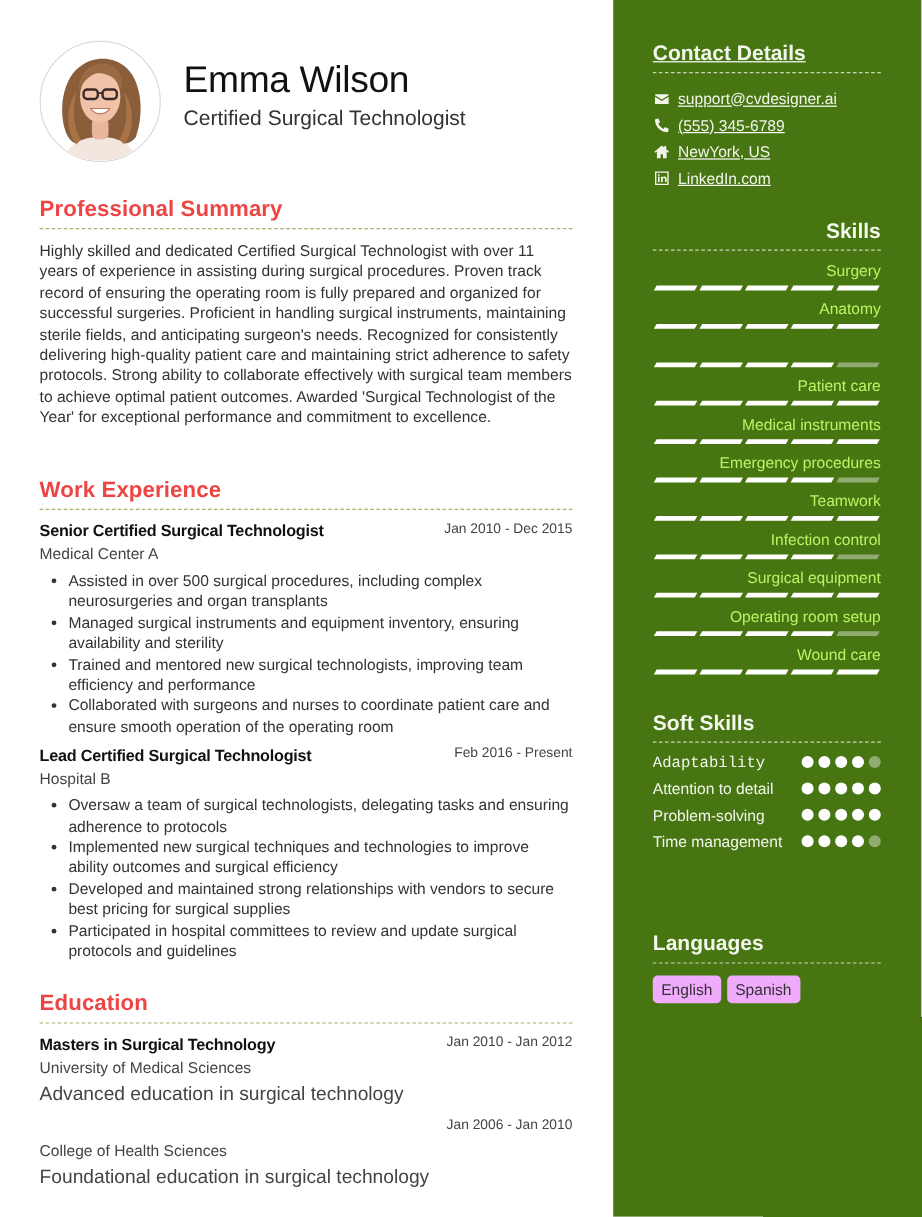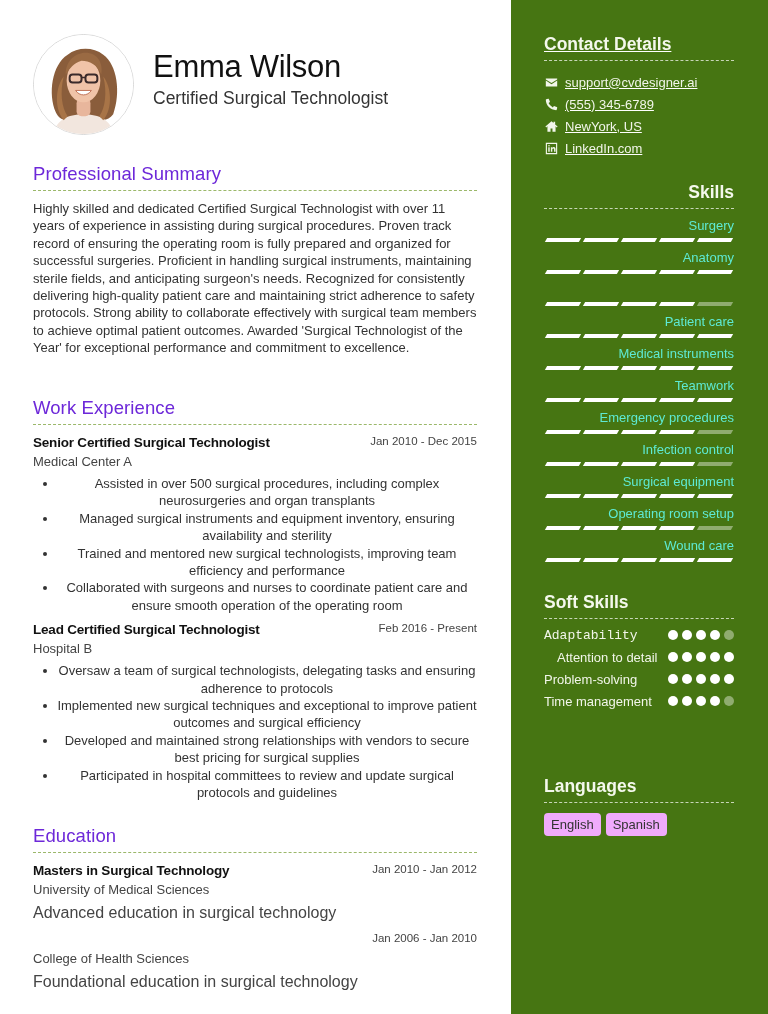--- a/index.html
+++ b/index.html
@@ -13,49 +13,49 @@
 
   .header { position: absolute; left: 33px; top: 34px; width: 460px; height: 100px; }
   .avatar { position: absolute; left: 0; top: 0; width: 101px; height: 101px; border-radius: 50%;
             border: 1px solid #d8d8d8; background: #fff; overflow: hidden; }
   .avatar svg { display: block; width: 100%; height: 100%; }
   .name { position: absolute; left: 120px; top: 15px; font-size: 31px; font-weight: 500; color: #111;
           letter-spacing: -0.3px; white-space: nowrap; }
   .title { position: absolute; left: 120px; top: 54px; font-size: 17.5px; color: #333; white-space: nowrap; }
 
   .section { position: absolute; left: 33px; width: 444px; }
-  .section-title { font-size: 18.5px; font-weight: 400; color: #6d28d9; letter-spacing: 0.1px; line-height: 24px; }
+  .section-title { font-size: 18.5px; font-weight: 700; color: #ef4444; letter-spacing: 0.1px; line-height: 24px; }
   .section-rule { height: 0; border-top: 1px dashed #9bb86a; margin-top: 4px; }
 
   .summary-text { margin-top: 9px; font-size: 13px; line-height: 17.4px; color: #333; width: 444px; }
 
   .job { position: relative; }
   .job-head { position: relative; height: 18px; }
   .job-title { font-size: 13.5px; font-weight: 700; color: #111; letter-spacing: -0.2px; white-space: nowrap; }
   .job-dates { position: absolute; right: 0; top: 0; font-size: 11.5px; color: #444; white-space: nowrap; }
   .job-org { font-size: 13px; color: #444; line-height: 18px; }
   .bullets { list-style: none; margin-top: 4px; }
-  .bullets li { position: relative; padding-left: 24px; font-size: 13px; line-height: 17.4px; color: #333; text-align: center; }
+  .bullets li { position: relative; padding-left: 24px; font-size: 13px; line-height: 17.4px; color: #333; }
   .bullets li::before { content: ""; position: absolute; left: 10px; top: 7px; width: 4px; height: 4px;
                         border-radius: 50%; background: #333; }
 
   .edu-desc { font-size: 16px; color: #444; line-height: 18px; margin-top: 5px; }
 
   
   .sidebar { position: absolute; left: 511px; top: 0; width: 257px; height: 1014px; background: #467512; color: #fff; }
   .sb-section { position: absolute; left: 33px; width: 190px; }
   .sb-title { font-size: 17.5px; font-weight: 700; color: #f4f8ec; line-height: 22px; }
   .sb-rule { height: 0; border-top: 1px dashed rgba(255,255,255,0.7); margin-top: 5px; }
 
   .contact-row { display: flex; align-items: center; height: 22px; font-size: 13px; color: #f2f6ea; }
   .contact-icon { width: 14px; height: 14px; margin-right: 7px; display: flex; align-items: center; justify-content: center; }
   .contact-icon svg { width: 13px; height: 13px; fill: #f2f6ea; }
 
   .skill { height: 32px; position: relative; }
-  .skill-label { font-size: 13px; color: #5eead4; line-height: 18px; padding-top: 1px; }
+  .skill-label { font-size: 13px; color: #bef264; line-height: 18px; padding-top: 1px; }
   .skill-bar { position: absolute; left: 2px; top: 22px; display: flex; gap: 4px; }
   .seg { width: 34px; height: 4px; background: #ffffff; transform: skewX(-30deg); }
   .seg.off { background: rgba(255,255,255,0.4); }
 
   .soft { display: flex; justify-content: space-between; font-size: 13px; color: #f2f6ea; line-height: 18px; }
   .soft-label { width: 110px; }
   .dots { display: flex; gap: 4px; padding-top: 3px; }
   .dot { width: 10px; height: 10px; border-radius: 50%; background: #fff; }
   .dot.off { background: rgba(255,255,255,0.4); }
 
@@ -122,21 +122,21 @@
       </div>
 
       <div class="job" style="margin-top:8px;">
         <div class="job-head">
           <div class="job-title">Lead Certified Surgical Technologist</div>
           <div class="job-dates">Feb 2016 - Present</div>
         </div>
         <div class="job-org">Hospital B</div>
         <ul class="bullets">
           <li>Oversaw a team of surgical technologists, delegating tasks and ensuring adherence to protocols</li>
-          <li>Implemented new surgical techniques and exceptional to improve patient outcomes and surgical efficiency</li>
+          <li>Implemented new surgical techniques and technologies to improve ability outcomes and surgical efficiency</li>
           <li>Developed and maintained strong relationships with vendors to secure best pricing for surgical supplies</li>
           <li>Participated in hospital committees to review and update surgical protocols and guidelines</li>
         </ul>
       </div>
     </div>
 
     <div class="section" style="top:824px;">
       <div class="section-title">Education</div>
       <div class="section-rule"></div>
 
@@ -251,37 +251,37 @@
             <div class="skill-label">Medical instruments</div>
             <div class="skill-bar">
               <span class="seg"></span>
               <span class="seg"></span>
               <span class="seg"></span>
               <span class="seg"></span>
               <span class="seg"></span>
             </div>
           </div>
           <div class="skill">
+            <div class="skill-label">Emergency procedures</div>
+            <div class="skill-bar">
+              <span class="seg"></span>
+              <span class="seg"></span>
+              <span class="seg"></span>
+              <span class="seg"></span>
+              <span class="seg off"></span>
+            </div>
+          </div>
+          <div class="skill">
             <div class="skill-label">Teamwork</div>
             <div class="skill-bar">
               <span class="seg"></span>
               <span class="seg"></span>
               <span class="seg"></span>
               <span class="seg"></span>
               <span class="seg"></span>
-            </div>
-          </div>
-          <div class="skill">
-            <div class="skill-label">Emergency procedures</div>
-            <div class="skill-bar">
-              <span class="seg"></span>
-              <span class="seg"></span>
-              <span class="seg"></span>
-              <span class="seg"></span>
-              <span class="seg off"></span>
             </div>
           </div>
           <div class="skill">
             <div class="skill-label">Infection control</div>
             <div class="skill-bar">
               <span class="seg"></span>
               <span class="seg"></span>
               <span class="seg"></span>
               <span class="seg"></span>
               <span class="seg off"></span>
@@ -327,21 +327,21 @@
           <div class="soft" style="margin-bottom: 4px; font-family: Liberation Mono, monospace;">
             <div class="soft-label">Adaptability</div>
             <div class="dots">
               <span class="dot"></span>
               <span class="dot"></span>
               <span class="dot"></span>
               <span class="dot"></span>
               <span class="dot off"></span>
             </div>
           </div>
-          <div class="soft" style="margin-bottom: 4px; margin-left: 13px;">
+          <div class="soft" style="margin-bottom: 4px;">
             <div class="soft-label">Attention to detail</div>
             <div class="dots">
               <span class="dot"></span>
               <span class="dot"></span>
               <span class="dot"></span>
               <span class="dot"></span>
               <span class="dot"></span>
             </div>
           </div>
           <div class="soft" style="margin-bottom: 4px;">

